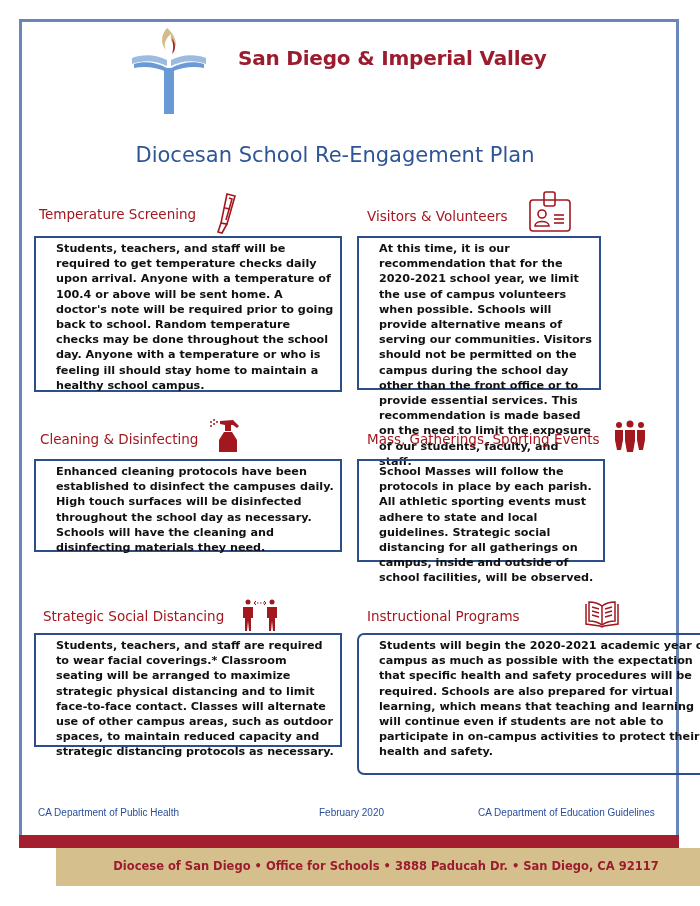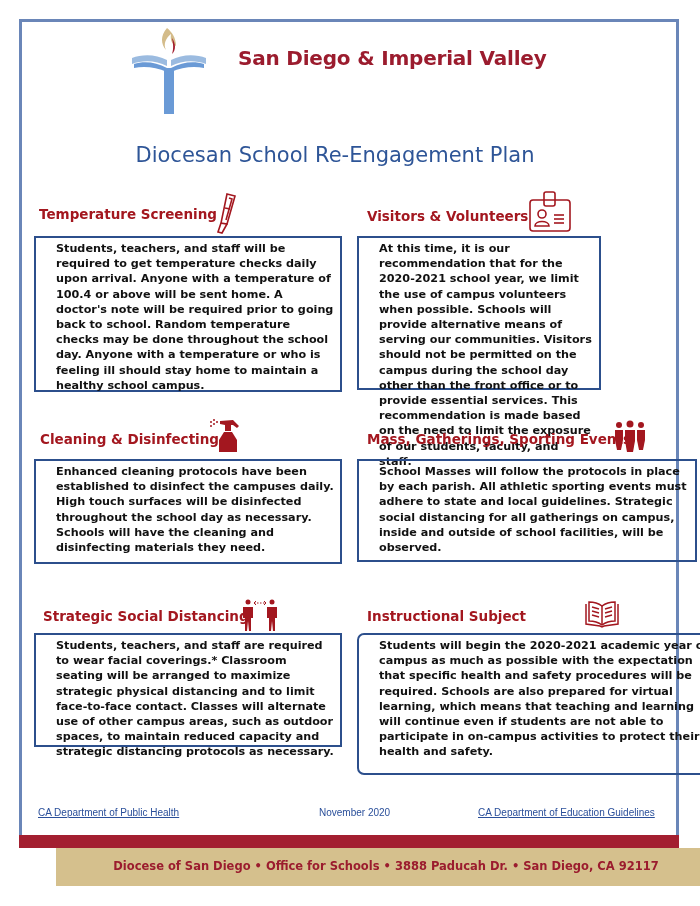--- a/index.html
+++ b/index.html
@@ -8,31 +8,31 @@
     position: absolute; left: 19px; top: 19px; width: 660px; height: 816px;
     border-left: 3px solid #6a86b8; border-right: 3px solid #6a86b8; border-top: 3px solid #6a86b8;
     box-sizing: border-box;
   }
   .logo { position: absolute; left: 130px; top: 24px; width: 440px; height: 90px; }
   .logo-svg { position: absolute; left: 0; top: 0; width: 78px; height: 90px; }
   .logo-line1 { position: absolute; left: 108px; top: 22px; font-size: 20px; font-weight: bold; color: #9b1c2e; white-space: nowrap; letter-spacing: -0.2px; }
   .logo-line2 { position: absolute; left: 91px; top: 44px; font-size: 32px; font-weight: bold; color: #d4bc8a; white-space: nowrap; letter-spacing: 0.5px; }
   .doc-title { position: absolute; left: 0; width: 644px; top: 143px; text-align: center; font-size: 21px; color: #2e5597; white-space: nowrap; margin-left: 13px; }
 
-  .section-head { position: absolute; font-size: 13.5px; font-weight: bold; color: #a3171f; white-space: nowrap; }
+  .section-head { position: absolute; font-size: 13.5px; font-weight: normal; color: #a3171f; white-space: nowrap; }
   .icon { position: absolute; }
   .box {
     position: absolute; border: 2px solid #2c4f8c; box-sizing: border-box;
     padding: 3px 4px 0 20px; font-size: 11.2px; line-height: 15.2px; color: #111; font-weight: 600;
   }
   .box p { margin: 0; }
   .note { font-style: italic; font-size: 10.2px; line-height: 13.5px; margin-top: 2px !important; }
 
   .footer-links { position: absolute; top: 807px; left: 0; width: 700px; font-size: 10px; font-family: "Liberation Sans", sans-serif; }
-  .footer-links a { position: absolute; color: #2a4f9a; text-decoration: underline; white-space: nowrap; }
+  .footer-links a { position: absolute; color: #2a4f9a; white-space: nowrap; }
   .footer-date { position: absolute; left: 319px; color: #2a4f9a; white-space: nowrap; }
   .band-red { position: absolute; left: 19px; top: 835px; width: 660px; height: 13px; background: #a31f30; }
   .band-tan { position: absolute; left: 19px; top: 848px; width: 660px; height: 38px; background: #d5c08d; margin-left: 37px; }
   .band-text { position: absolute; left: 0; width: 660px; top: 11px; text-align: center; font-size: 11.5px; font-weight: 600; color: #9b1c2e; white-space: nowrap; }
 </style>
 </head>
 <body>
 
 <div class="page-frame"></div>
 
@@ -84,36 +84,36 @@
   <g fill="#a3171f">
     <circle cx="2" cy="4" r="1"></circle>
       <circle cx="5" cy="2" r="1"></circle>
       <circle cx="5" cy="6" r="1"></circle>
       <circle cx="2" cy="8" r="1"></circle>
       <circle cx="8" cy="4" r="1"></circle>
     <path d="M11 3 L24 2 L30 8 L28 10 L24 7 L22 7 L22 13 L16 13 L16 7 L11 6 Z"></path>
     <path d="M15 14 L23 14 L28 22 L28 34 L10 34 L10 22 Z"></path>
   </g>
 </svg>
-<div class="box" style="left:34px; top:459px; width:308px; height:105px;">
+<div class="box" style="left:34px; top:459px; width:308px; height:93px;">
   <p>Enhanced cleaning protocols have been established to disinfect the campuses daily. High touch surfaces will be disinfected throughout the school day as necessary. Schools will have the cleaning and disinfecting materials they need.</p>
 </div>
 
 <div class="section-head" style="left:367px; top:431px;">Mass, Gatherings, Sporting Events</div>
 <svg class="icon" style="left:614px; top:420px; width:32px; height:32px;" viewBox="0 0 32 32">
   <g fill="#a3171f">
     <circle cx="5" cy="5" r="3"></circle>
       <path d="M1 10 L9 10 L9 20 L7 30 L3 30 L1 20 Z"></path>
     <circle cx="27" cy="5" r="3"></circle>
       <path d="M23 10 L31 10 L31 20 L29 30 L25 30 L23 20 Z"></path>
     <circle cx="16" cy="4" r="3.5"></circle>
       <path d="M11 10 L21 10 L21 21 L19 32 L13 32 L11 21 Z"></path>
   </g>
 </svg>
-<div class="box" style="left:357px; top:459px; width:340px; height:103px;">
+<div class="box" style="left:357px; top:459px; width:248px; height:103px;">
   <p>School Masses will follow the protocols in place by each parish. All athletic sporting events must adhere to state and local guidelines. Strategic social distancing for all gatherings on campus, inside and outside of school facilities, will be observed.</p>
 </div>
 
 <div class="section-head" style="left:43px; top:608px;">Strategic Social Distancing</div>
 <svg class="icon" style="left:242px; top:598px; width:36px; height:34px;" viewBox="0 0 36 34">
   <g fill="#a3171f">
     <circle cx="6" cy="4" r="2.5"></circle>
       <path d="M1 9 L11 9 L11 20 L9 20 L9 33 L7 33 L6 23 L5 33 L3 33 L3 20 L1 20 Z"></path>
     <circle cx="30" cy="4" r="2.5"></circle>
       <path d="M25 9 L35 9 L35 20 L33 20 L33 33 L31 33 L30 23 L29 33 L27 33 L27 20 L25 20 Z"></path>
@@ -121,40 +121,40 @@
   <g stroke="#a3171f" stroke-width="1" fill="none">
     <line x1="12" y1="5" x2="24" y2="5" stroke-dasharray="1.5 1.5"></line>
     <path d="M14 3 L12 5 L14 7"></path>
       <path d="M22 3 L24 5 L22 7"></path>
   </g>
 </svg>
 <div class="box" style="left:34px; top:633px; width:308px; height:114px;">
   <p>Students, teachers, and staff are required to wear facial coverings.*  Classroom seating will be arranged to maximize strategic physical distancing and to limit face-to-face contact.  Classes will alternate use of other campus areas, such as outdoor spaces, to maintain reduced capacity and strategic distancing protocols as necessary.</p>
 </div>
 
-<div class="section-head" style="left:367px; top:608px;">Instructional Subject</div>
+<div class="section-head" style="left:367px; top:608px;">Instructional Programs</div>
 <svg class="icon" style="left:584px; top:600px; width:36px; height:28px;" viewBox="0 0 36 28">
   <g fill="none" stroke="#a3171f" stroke-width="1.5">
     <path d="M2 4 L2 24 L16 26 L18 27 L20 26 L34 24 L34 4"></path>
     <path d="M5 2 L5 21 C10 21,14 22,18 25 C22 22,26 21,31 21 L31 2 C26 2,22 3,18 6 C14 3,10 2,5 2 Z"></path>
     <line x1="18" y1="6" x2="18" y2="25"></line>
     <line x1="8" y1="7" x2="15" y2="9"></line>
       <line x1="8" y1="11" x2="15" y2="13"></line>
       <line x1="8" y1="15" x2="15" y2="17"></line>
     <line x1="21" y1="9" x2="28" y2="7"></line>
       <line x1="21" y1="13" x2="28" y2="11"></line>
       <line x1="21" y1="17" x2="28" y2="15"></line>
   </g>
 </svg>
 <div class="box" style="left:357px; top:633px; width:368px; height:142px;border-radius:7px;">
   <p>Students will begin the 2020-2021 academic year on campus as much as possible with the expectation that specific health and safety procedures will be required.  Schools are also prepared for virtual learning, which means that teaching and learning will continue even if students are not able to participate in on-campus activities to protect their health and safety.</p>
 </div>
 
 <div class="footer-links">
   <a style="left:38px;">CA Department of  Public Health</a>
-  <span class="footer-date">November 2020</span>
+  <span class="footer-date">February 2020</span>
   <a style="left:478px;">CA Department of Education Guidelines</a>
 </div>
 
 <div class="band-red"></div>
 <div class="band-tan">
   <div class="band-text">Diocese of San Diego  •  Office for Schools  •  3888 Paducah Dr.  •  San Diego, CA  92117</div>
 </div>
 
 </body></html>

